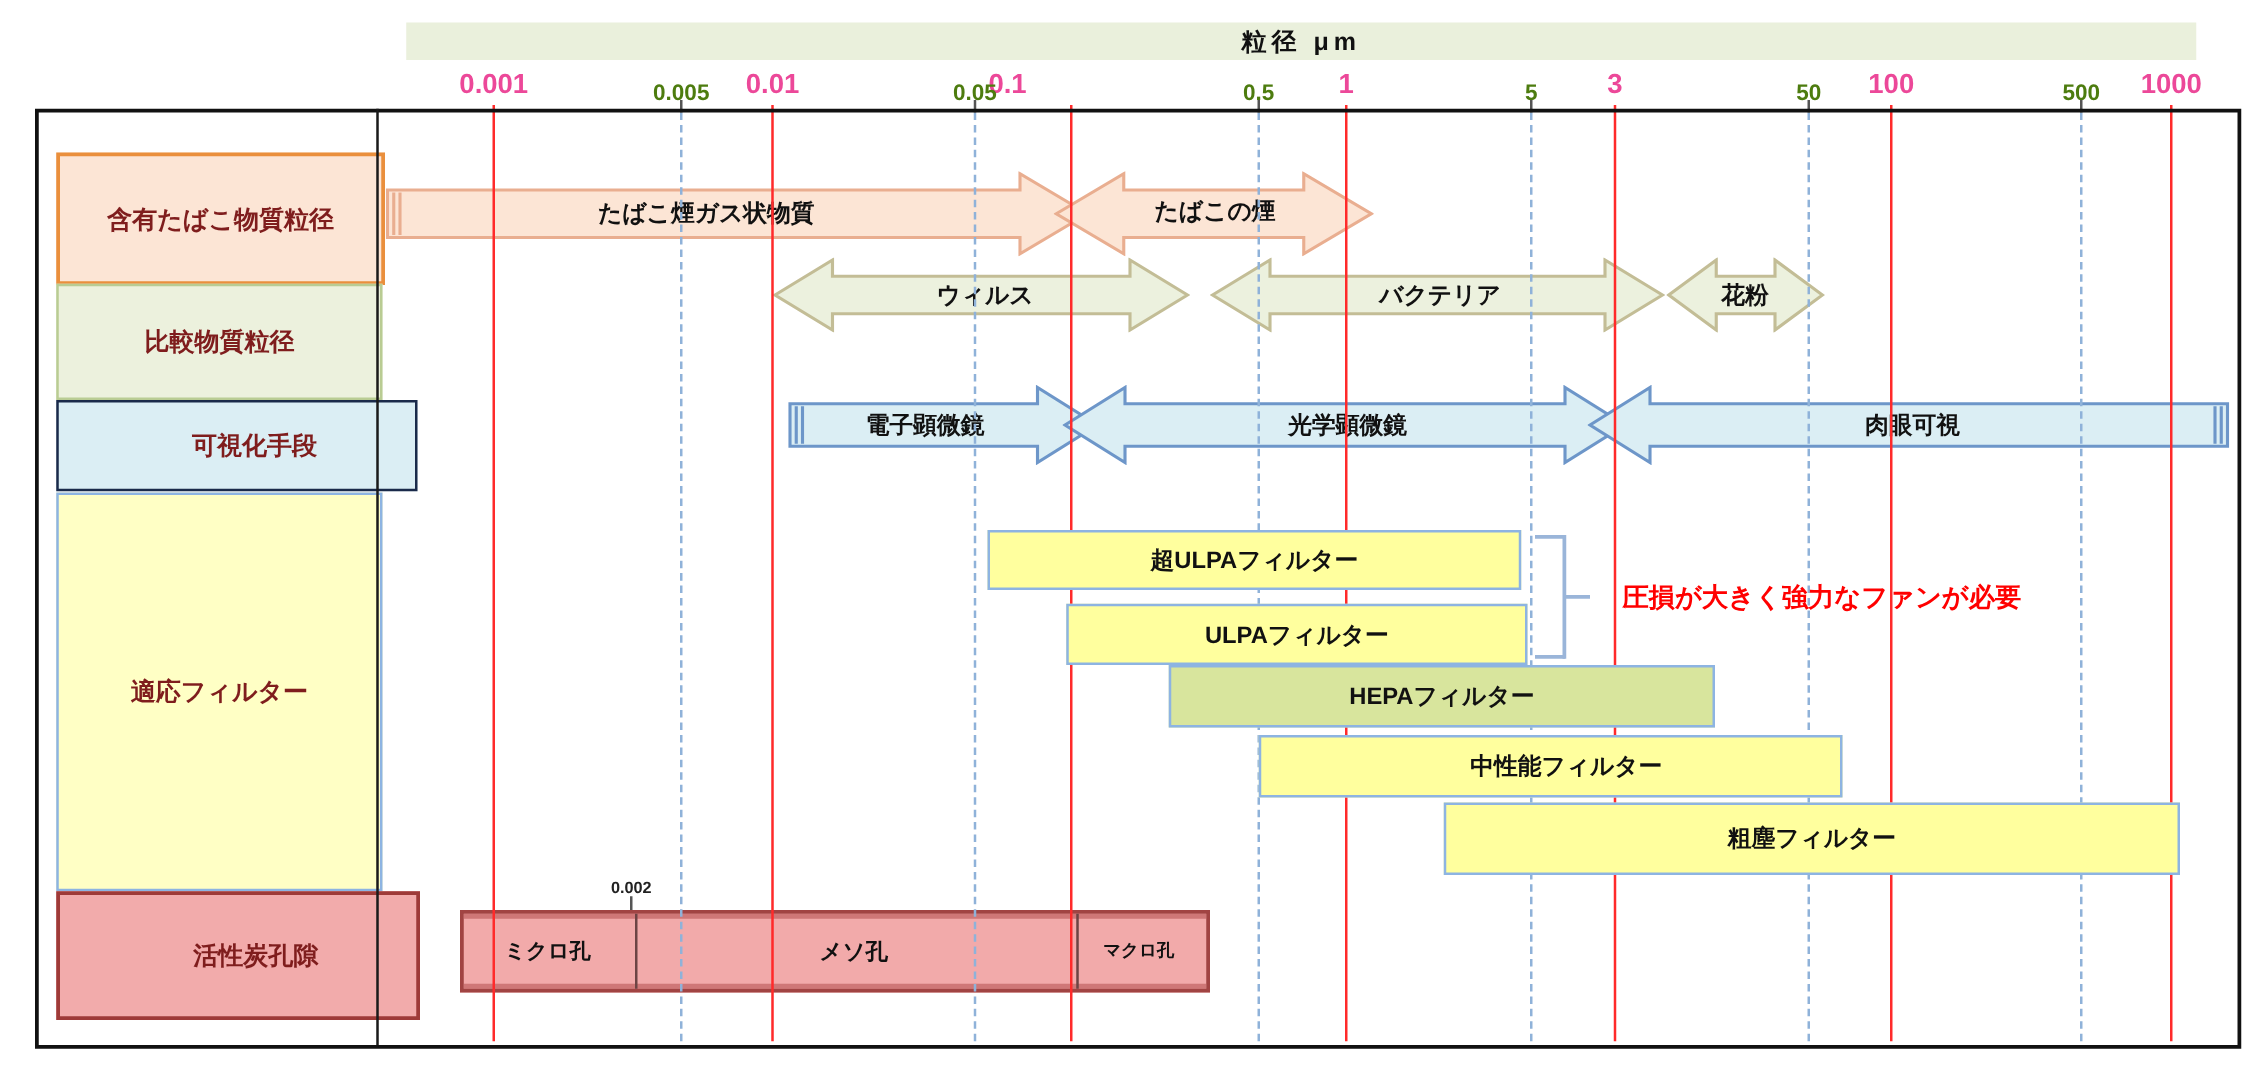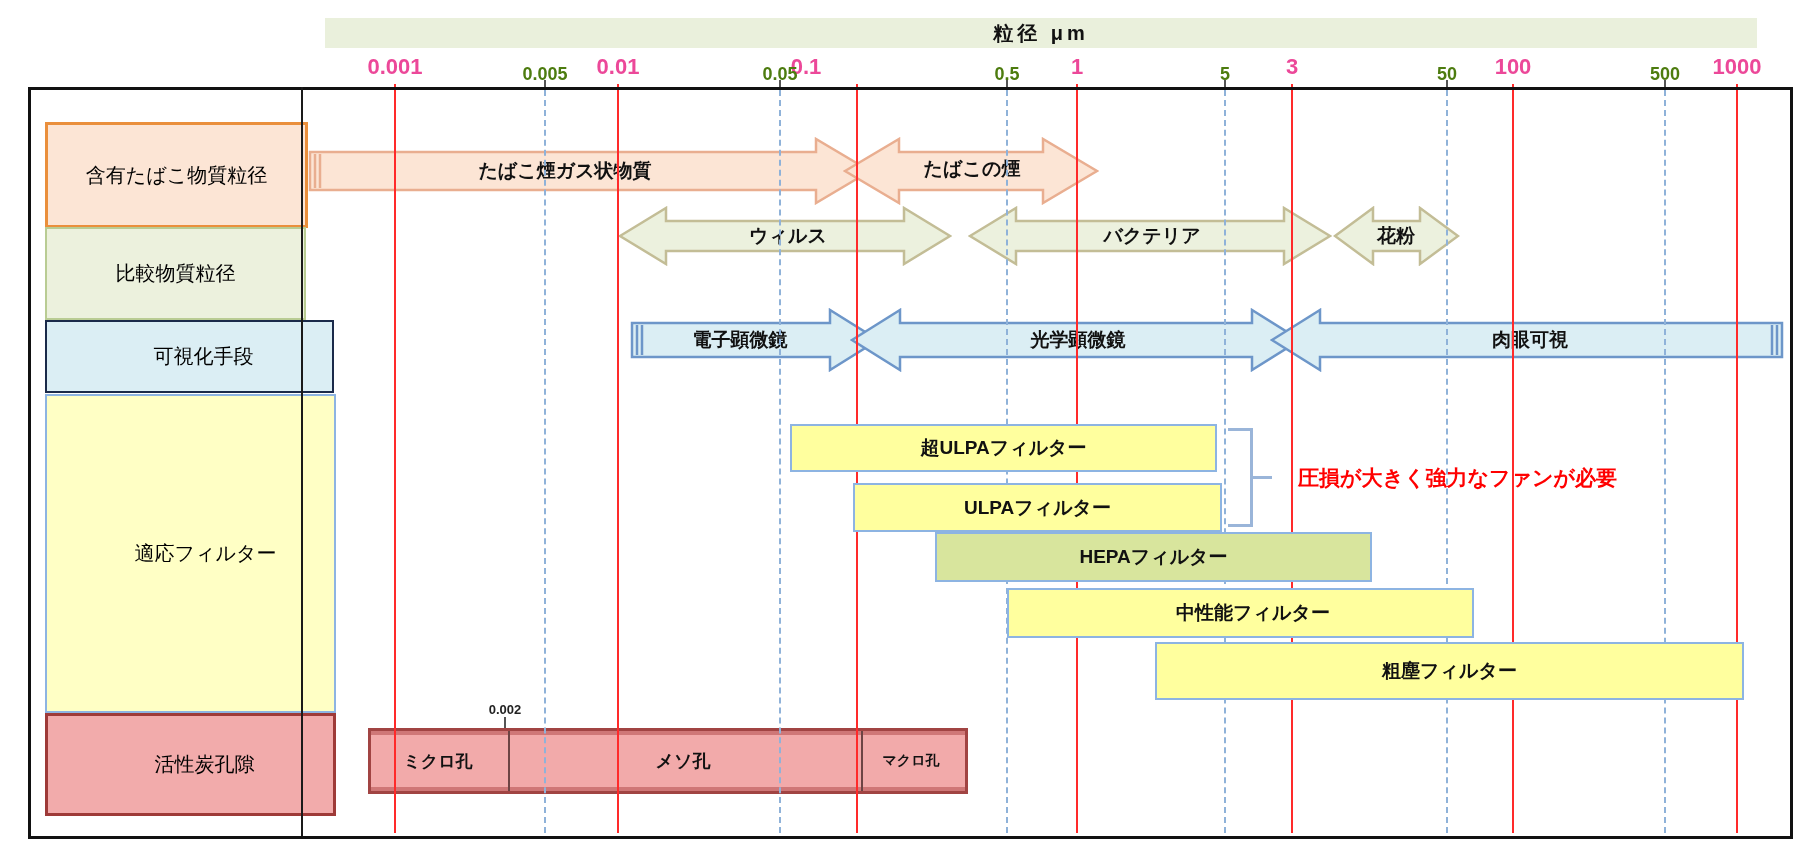--- a/index.html
+++ b/index.html
@@ -19,25 +19,25 @@
   .plot-divider{left:301px;top:87px;width:2px;height:749px;background:#1a1a1a;z-index:7;}
   
   .tick-major{top:54px;transform:translateX(-50%);color:#ec4899;font-weight:bold;font-size:22px;white-space:nowrap;z-index:6;}
   .tick-minor{top:64px;transform:translateX(-50%);color:#4d7c0f;font-weight:bold;font-size:18px;white-space:nowrap;z-index:6;}
   .tick-stub{top:80px;width:2px;height:10px;background:#555;z-index:6;}
   
   .grid-red{top:84px;width:2px;height:749px;background:#ff2a2a;z-index:5;}
   .grid-blue{top:90px;width:0px;height:743px;border-left:2px dashed #8fb2d9;z-index:5;}
   
   .side-box{left:45px;width:257px;display:flex;align-items:center;justify-content:center;
-    font-weight:normal;font-size:20px;color:#000000;z-index:2;text-align:left;}
+    font-weight:bold;font-size:20px;color:#7f1d1d;z-index:2;text-align:left;}
   .side-1{top:122px;height:100px;background:#fce5d5;border:3px solid #ea8f3c;}
   .side-2{top:227px;height:89px;background:#ecf1dd;border:2px solid #b9cc93;}
   .side-3{top:320px;height:69px;background:#dbeef4;border:2px solid #1a2a4a;padding-left:28px;}
-  .side-4{top:394px;height:315px;background:#ffffc5;border:2px solid #8db4e2;padding-left:30px;}
+  .side-4{top:394px;height:315px;background:#ffffc5;border:2px solid #8db4e2;}
   .side-5{top:713px;height:97px;background:#f2abab;border:3px solid #9e3a38;padding-left:28px;}
   
   .arrow{z-index:3;}
   .arrow svg{display:block;}
   .arrow .lbl{position:absolute;transform:translate(-50%,-50%);font-weight:bold;font-size:19px;color:#111;white-space:nowrap;}
   
   .bar{border:2px solid #8db4e2;background:#ffff9e;display:flex;align-items:center;justify-content:center;
     font-weight:bold;font-size:19px;color:#111;z-index:8;}
   .bar-hepa{background:#d8e59d;}
   

